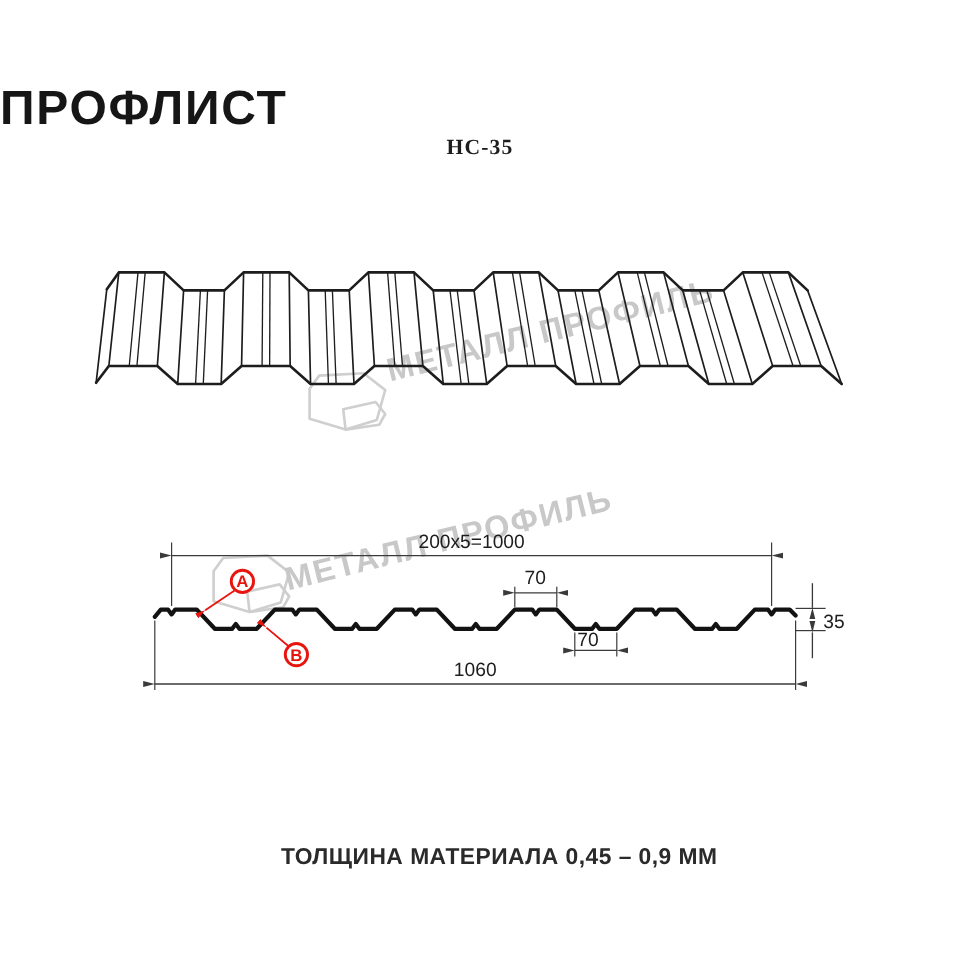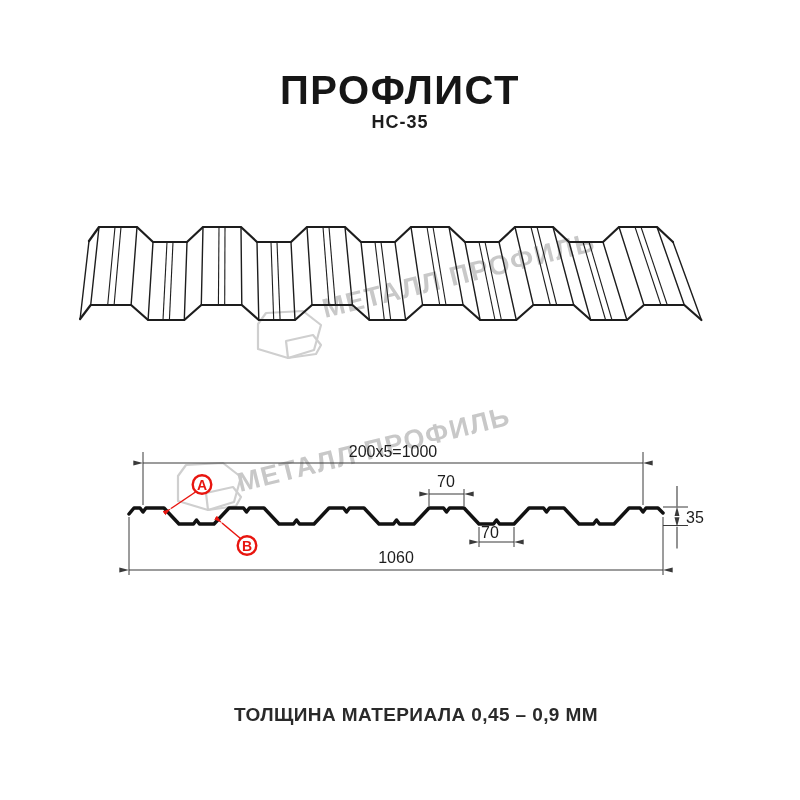--- a/index.html
+++ b/index.html
@@ -2,26 +2,26 @@
 <html style="--accent: #e8150f; --wm-color: #c8c8c8; --page-bg: #ffffff;"><head>
 <meta charset="utf-8">
 <style>
   html,body{margin:0;padding:0;}
   body{
     width:800px;height:800px;position:relative;overflow:hidden;
     background:var(--page-bg,#ffffff);
     font-family:"Liberation Sans",sans-serif;
   }
   .title{
-    position:absolute;left:0;right:0;top:68px;text-align:center;
+    position:absolute;left:0;right:0;top:68px;
     font-size:40px;font-weight:bold;letter-spacing:1.5px;color:#161616;
   }
   .subtitle{
     position:absolute;left:0;right:0;top:112px;text-align:center;
-    font-size:18px;font-weight:bold;letter-spacing:1px;color:#1d1d1d;
+    font-size:18px;font-weight:bold;letter-spacing:1px;color:#1d1d1d;font-family:Liberation Serif, serif;
   }
   .footer-note{
     position:absolute;left:0;right:0;top:704px;text-align:center;
     font-size:19px;font-weight:bold;letter-spacing:.4px;color:#2a2a2a;margin-left:32px;
   }
   svg.canvas{position:absolute;left:0;top:0;}
   .o3{fill:none;stroke:#1d1d1d;stroke-width:2.2;stroke-linejoin:round;stroke-linecap:round}
   .f3{stroke:#1d1d1d;stroke-width:1.4;stroke-linecap:round}
   .g3{stroke:#1d1d1d;stroke-width:1.1}
   .section{fill:none;stroke:#121212;stroke-width:3.5;stroke-linejoin:round;stroke-linecap:round}

